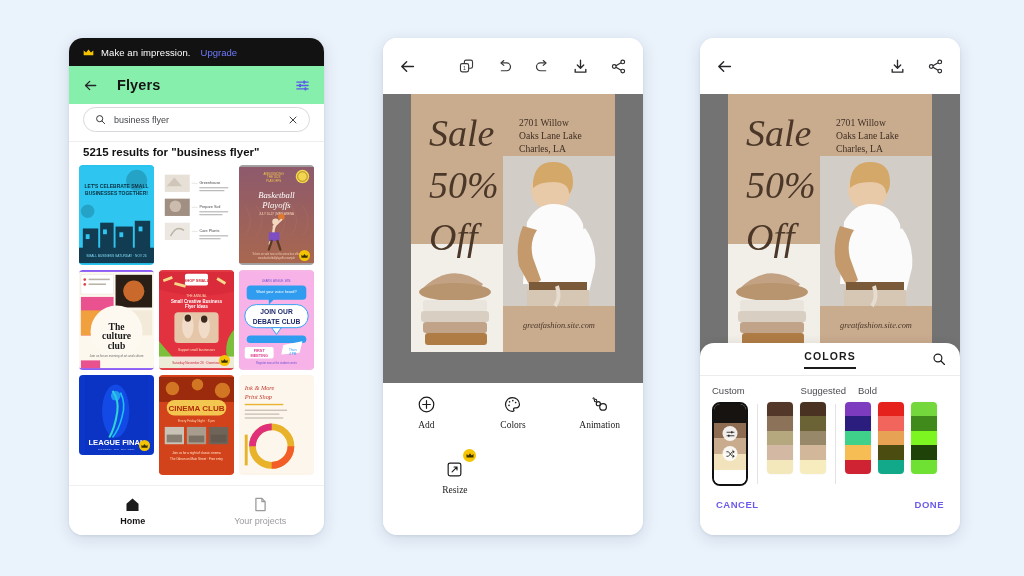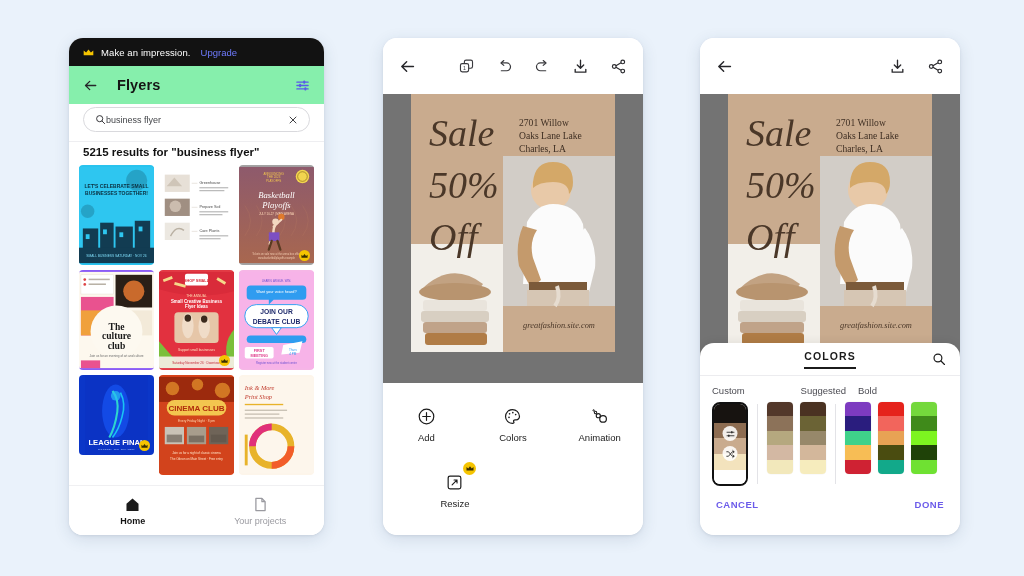--- a/index.html
+++ b/index.html
@@ -35,21 +35,21 @@
     box-sizing:border-box;background:#86efac;
   }
   .back-arrow{width:15px;height:15px;flex:0 0 auto;}
   .p1-title{font-size:14.5px;font-weight:700;color:#151515;margin-left:19px;letter-spacing:.1px;}
   .spacer{flex:1;}
   .filter-ico{width:15px;height:15px;}
 
   .search-wrap{padding:3px 14px 9px;background:#fff;}
   .search-bar{
     height:25px;border:1px solid #d9d9dd;border-radius:14px;
-    display:flex;align-items:center;padding:0 11px;box-sizing:border-box;
+    display:flex;align-items:center;padding:0 11px;box-sizing:border-box;gap:8px;
   }
   .search-txt{font-size:9px;color:#44464a;flex:1;}
   .results-head{
     font-size:11.5px;font-weight:700;color:#111;padding:4px 14px 7px;
     background:#fff;border-top:1px solid #eeeef1;
   }
 
   .grid{
     padding:0 10px;display:flex;gap:5px;position:relative;
   }
@@ -77,21 +77,21 @@
   .tb-group{display:flex;align-items:center;gap:21px;}
 
   .canvas-area{background:#737373;position:relative;}
   .flyer{
     position:relative;background:#c9ab8e;overflow:hidden;
     font-family:"Liberation Serif", serif;
   }
 
   
   .tools-panel{background:#fff;position:absolute;left:0;right:0;bottom:0;}
-  .tools-grid{display:flex;flex-wrap:wrap;padding:24px 0 0;}
+  .tools-grid{display:flex;flex-wrap:wrap;padding:12px 0 0;font-family:Liberation Serif, serif;}
   .tool{width:33.33%;display:flex;flex-direction:column;align-items:center;gap:6px;margin-bottom:30px;position:relative;}
   .tool-lbl{font-size:9.5px;color:#1b1b1b;}
   .tool-ico{width:19px;height:19px;position:relative;}
   .tool-badge{
     position:absolute;width:13px;height:13px;border-radius:50%;background:#f5c400;
     display:flex;align-items:center;justify-content:center;right:-12px;top:-11px;
   }
   .tool-badge svg{width:8px;height:7px;}
 
   

